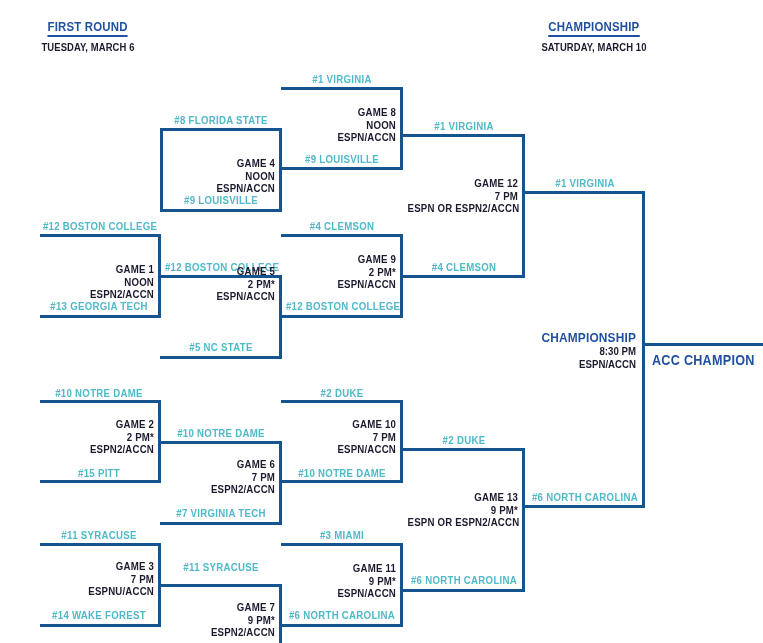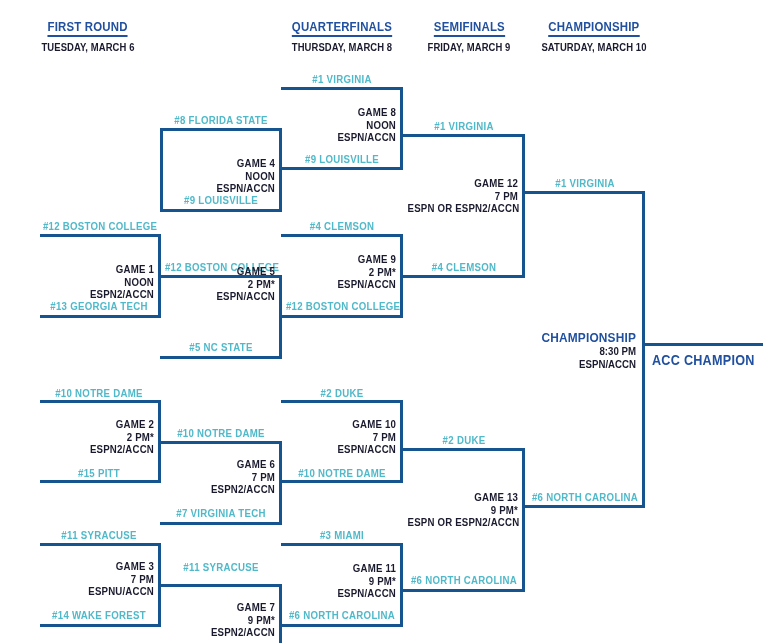--- a/index.html
+++ b/index.html
@@ -67,28 +67,20 @@
 </style>
 </head>
 <body>
 
 <div id="bracket">
 
   <div class="rh" style="left:18px;top:1px;width:140px;">
     <div class="rh-title">FIRST ROUND</div>
     <div class="rh-date">TUESDAY, MARCH 6</div>
   </div>
-  <div class="rh" style="left:272px;top:1px;width:140px;">
-    <div class="rh-title">QUARTERFINALS</div>
-    <div class="rh-date">THURSDAY, MARCH 8</div>
-  </div>
-  <div class="rh" style="left:399px;top:1px;width:140px;">
-    <div class="rh-title">SEMIFINALS</div>
-    <div class="rh-date">FRIDAY, MARCH 9</div>
-  </div>
   <div class="rh" style="left:520px;top:1px;width:148px;">
     <div class="rh-title">CHAMPIONSHIP</div>
     <div class="rh-date">SATURDAY, MARCH 10</div>
   </div>
 
   <div class="hline" style="left:281px;top:71px;width:122px;"></div>
   <div class="vline" style="left:400px;top:71px;height:83px;"></div>
   <div class="hline" style="left:281px;top:151px;width:122px;"></div>
   <div class="team c" style="left:281px;top:57px;width:122px;">#1 VIRGINIA</div>
   <div class="team c" style="left:281px;top:137px;width:122px;">#9 LOUISVILLE</div>

